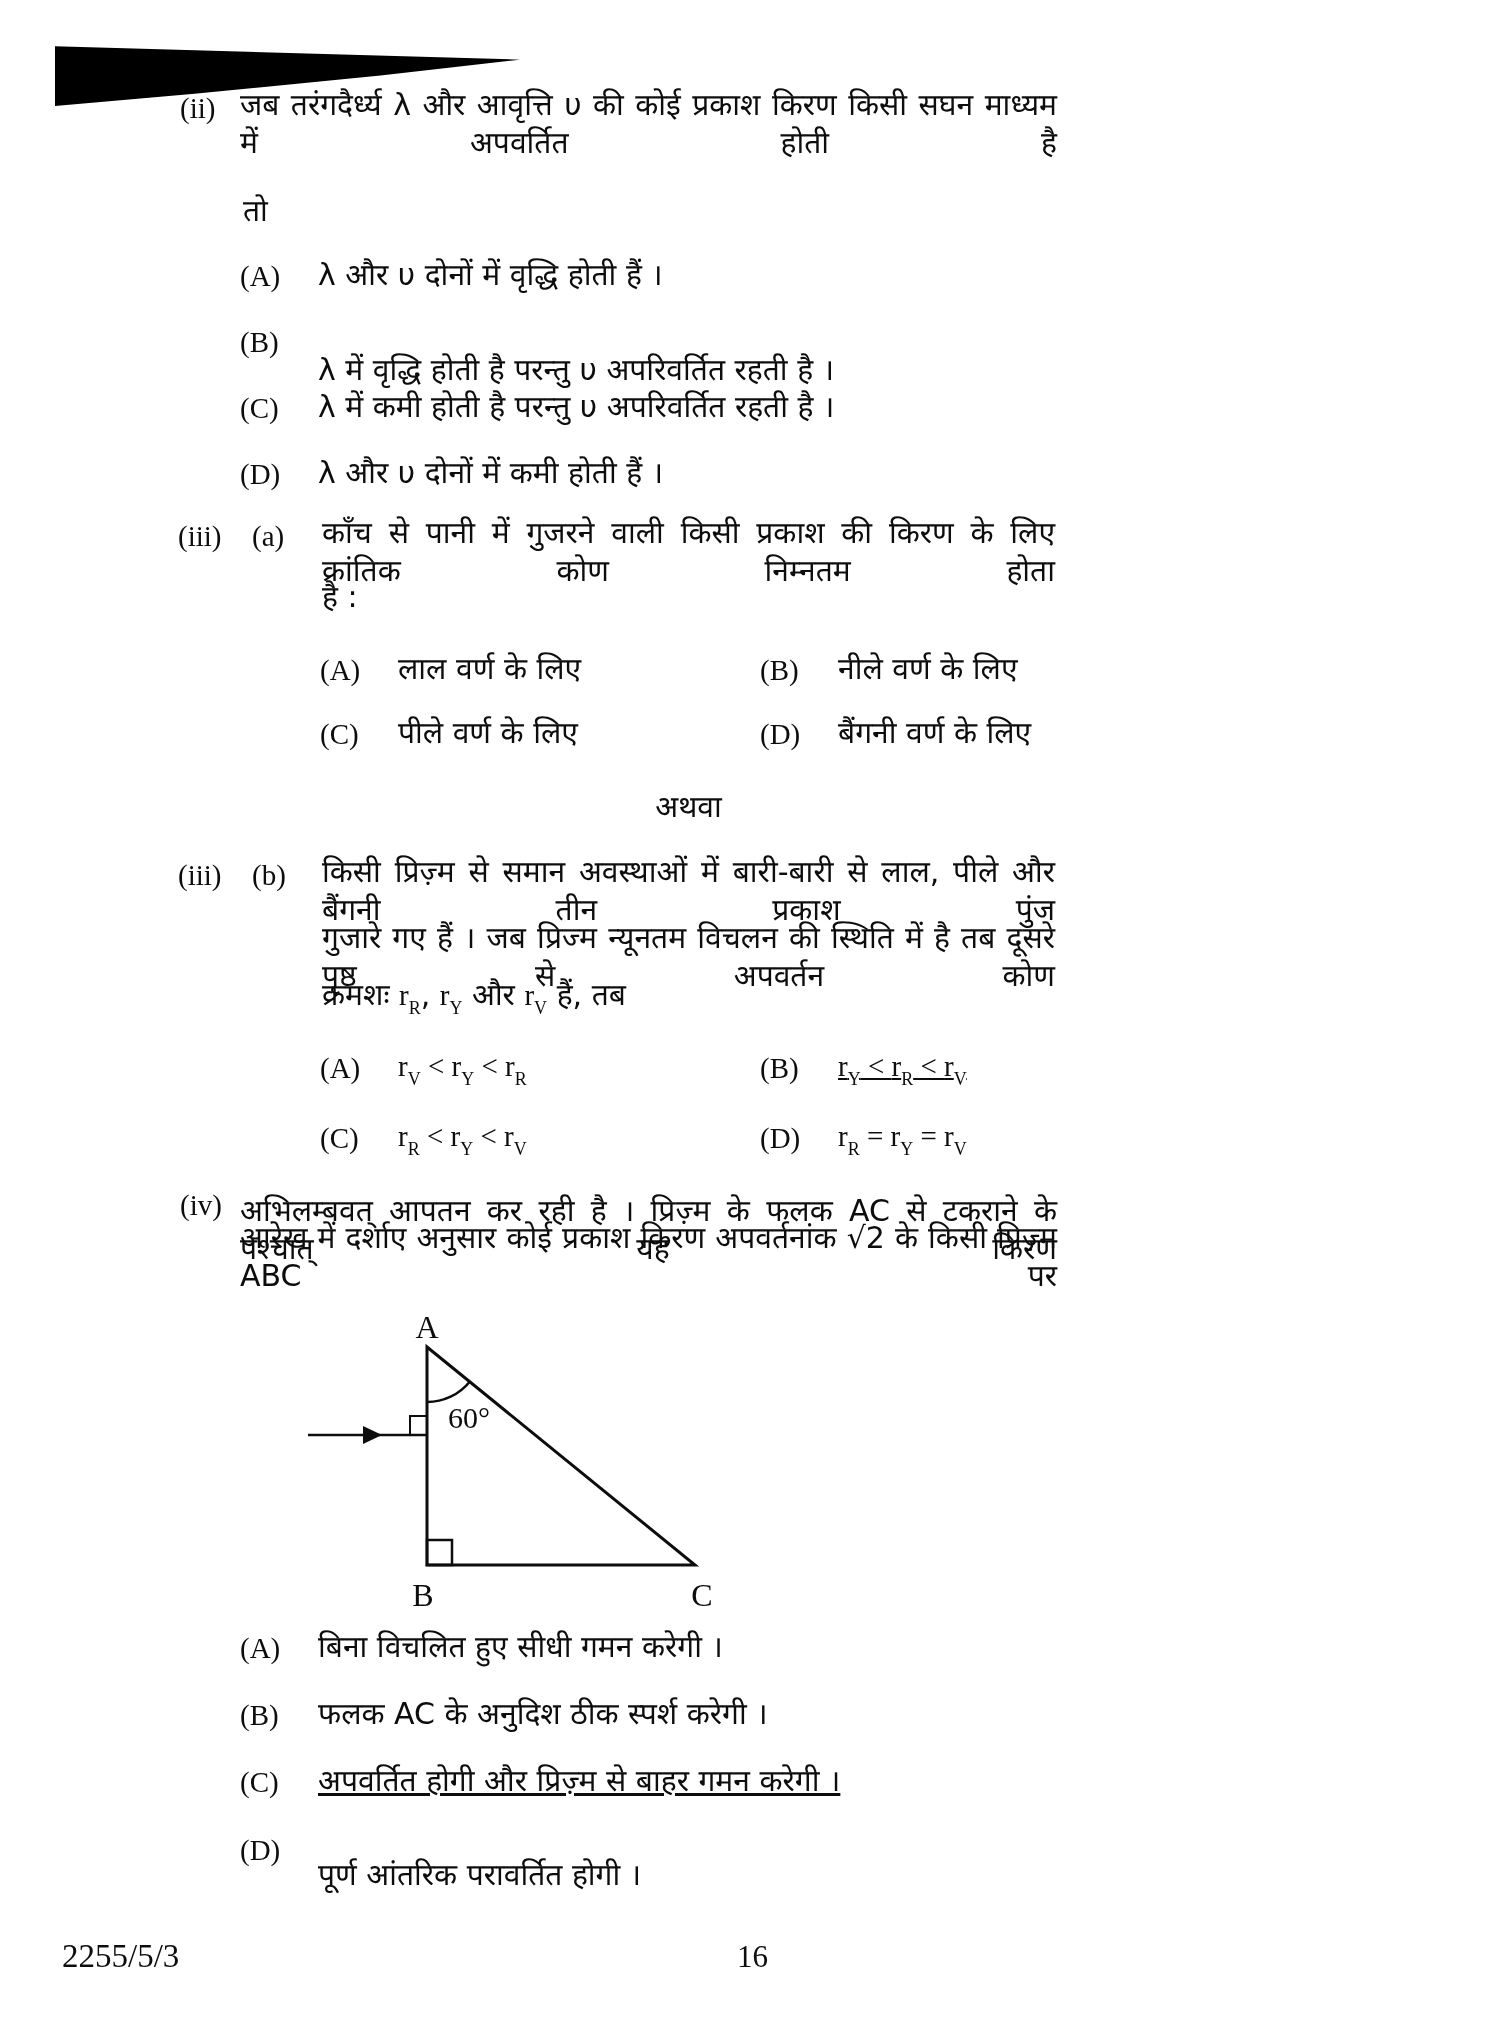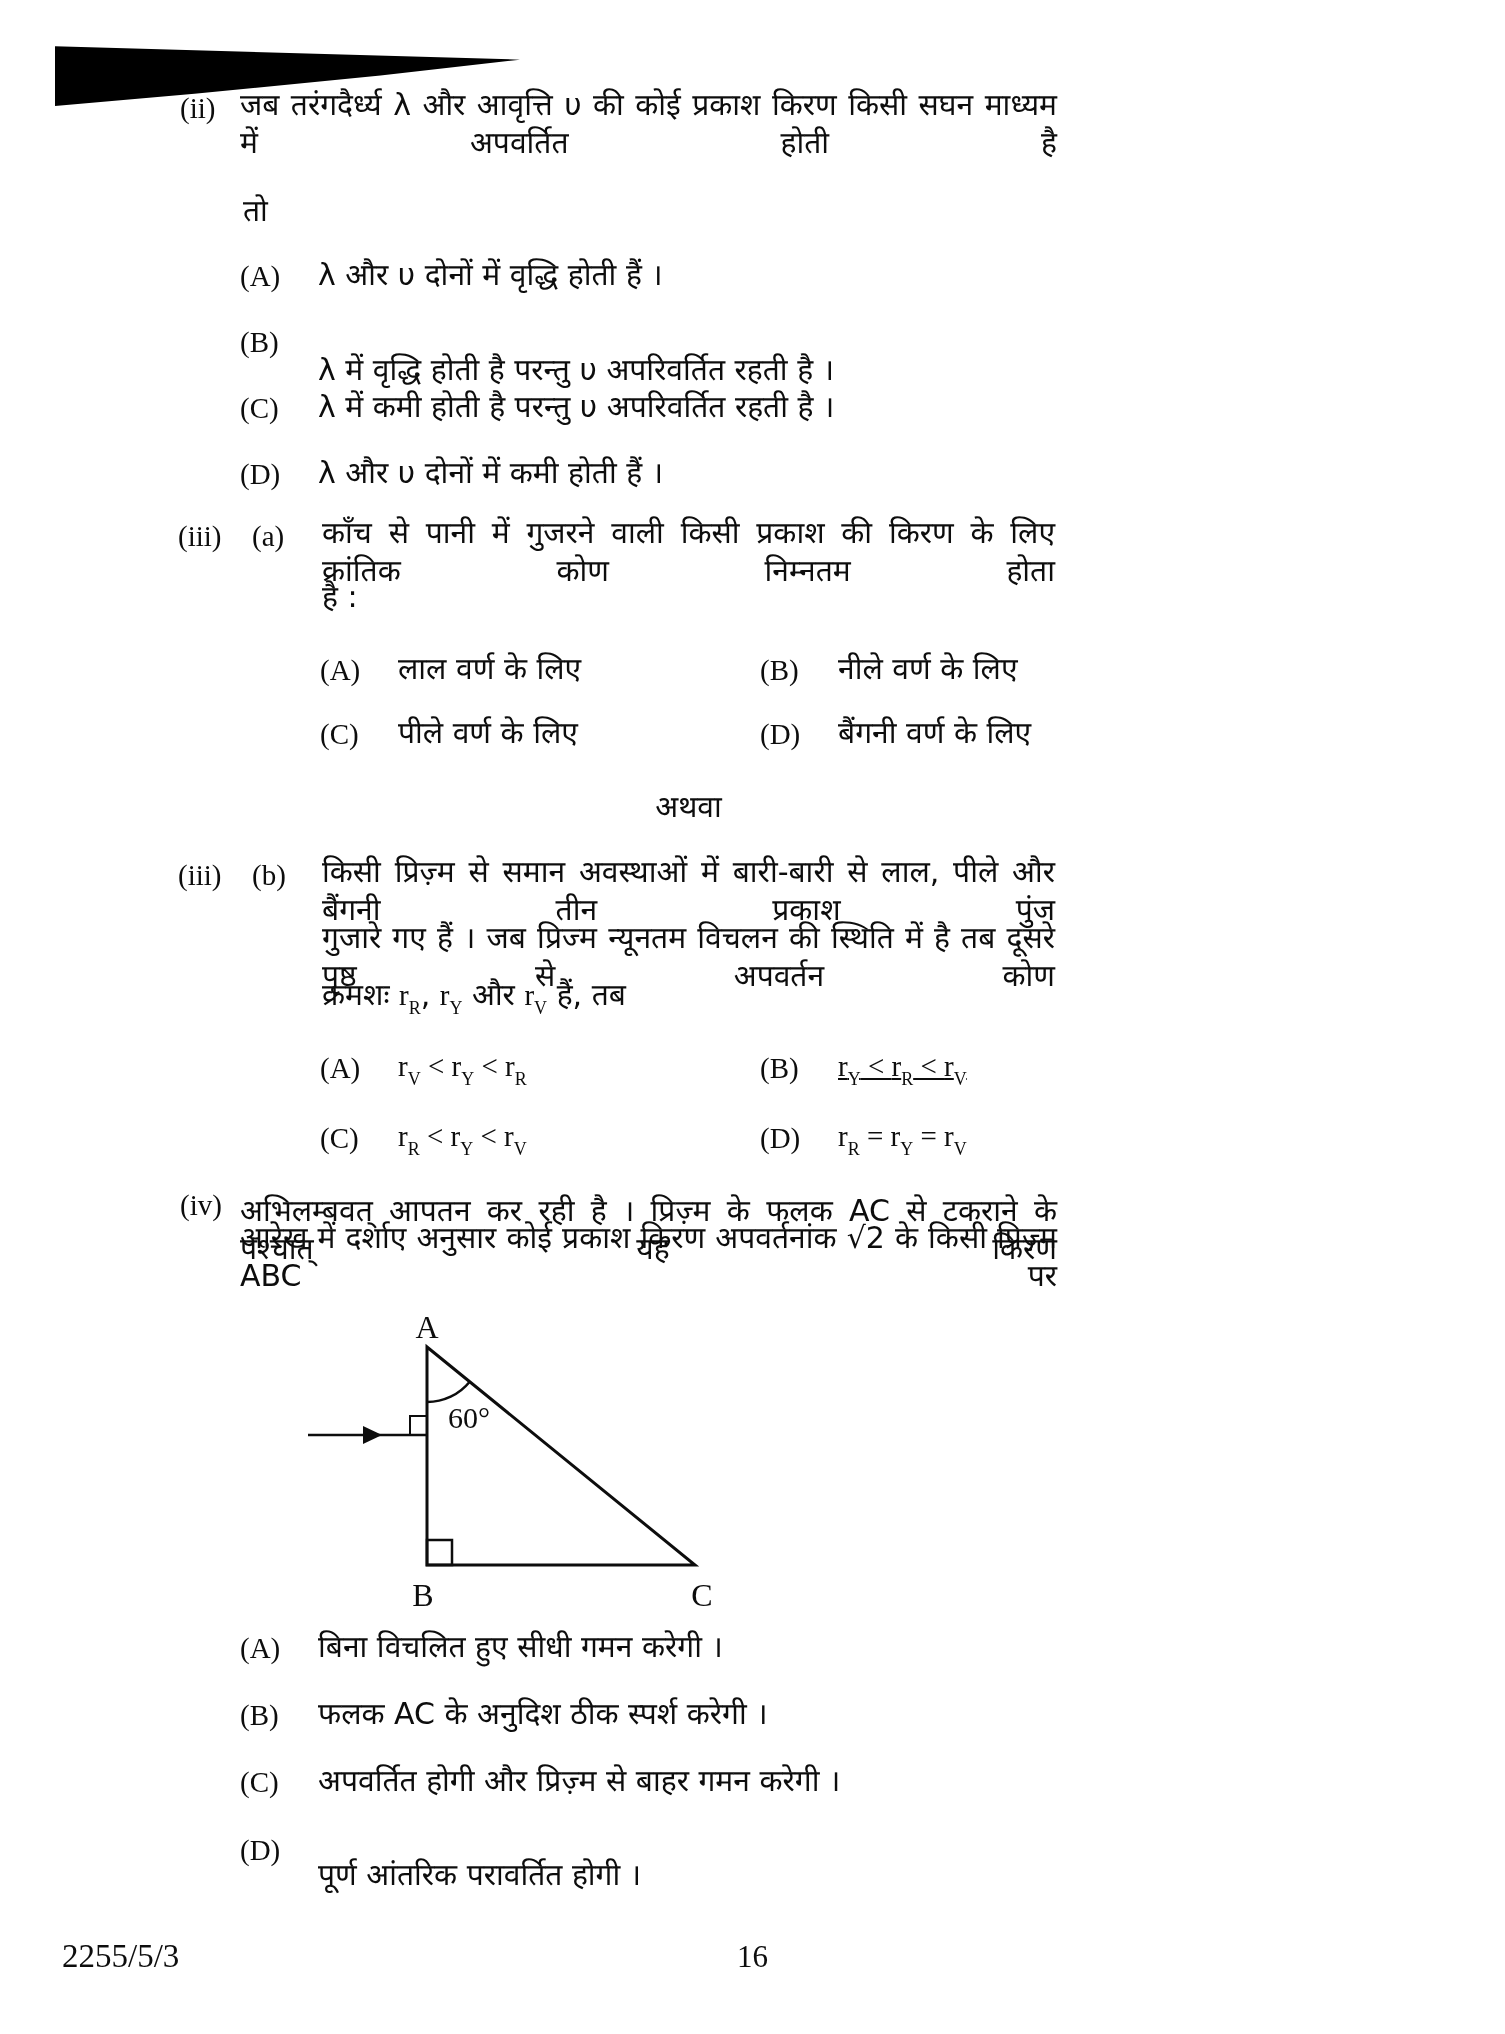--- a/index.html
+++ b/index.html
@@ -105,21 +105,21 @@
     <text x="188" y="128" font-size="30">60°</text>
   </svg>
 
   <div class="abs lat" style="left:240px;top:1630px;">(A)</div>
   <div class="abs hi" style="left:318px;top:1628px;">बिना विचलित हुए सीधी गमन करेगी ।</div>
 
   <div class="abs lat" style="left:240px;top:1697px;">(B)</div>
   <div class="abs hi" style="left:318px;top:1695px;">फलक AC के अनुदिश ठीक स्पर्श करेगी ।</div>
 
   <div class="abs lat" style="left:240px;top:1764px;">(C)</div>
-  <div class="abs hi" style="left:318px;top:1762px;">अपवर्तित होगी और प्रिज़्म से बाहर गमन करेगी ।</div>
+  <div class="abs hi" style="left:318px;top:1762px;text-decoration:underline;">अपवर्तित होगी और प्रिज़्म से बाहर गमन करेगी ।</div>
 
   <div class="abs lat" style="left:240px;top:1832px;">(D)</div>
   <div class="abs hi" style="left:318px;top:1856px;">पूर्ण आंतरिक परावर्तित होगी ।</div>
 
   <div class="abs lat bold" style="left:62px;top:1936px;font-size:33px;">2255/5/3</div>
   <div class="abs lat bold center" style="left:0px;top:1938px;width:1505px;font-size:31px;">16</div>
 
 </div>
 
 </body></html>

